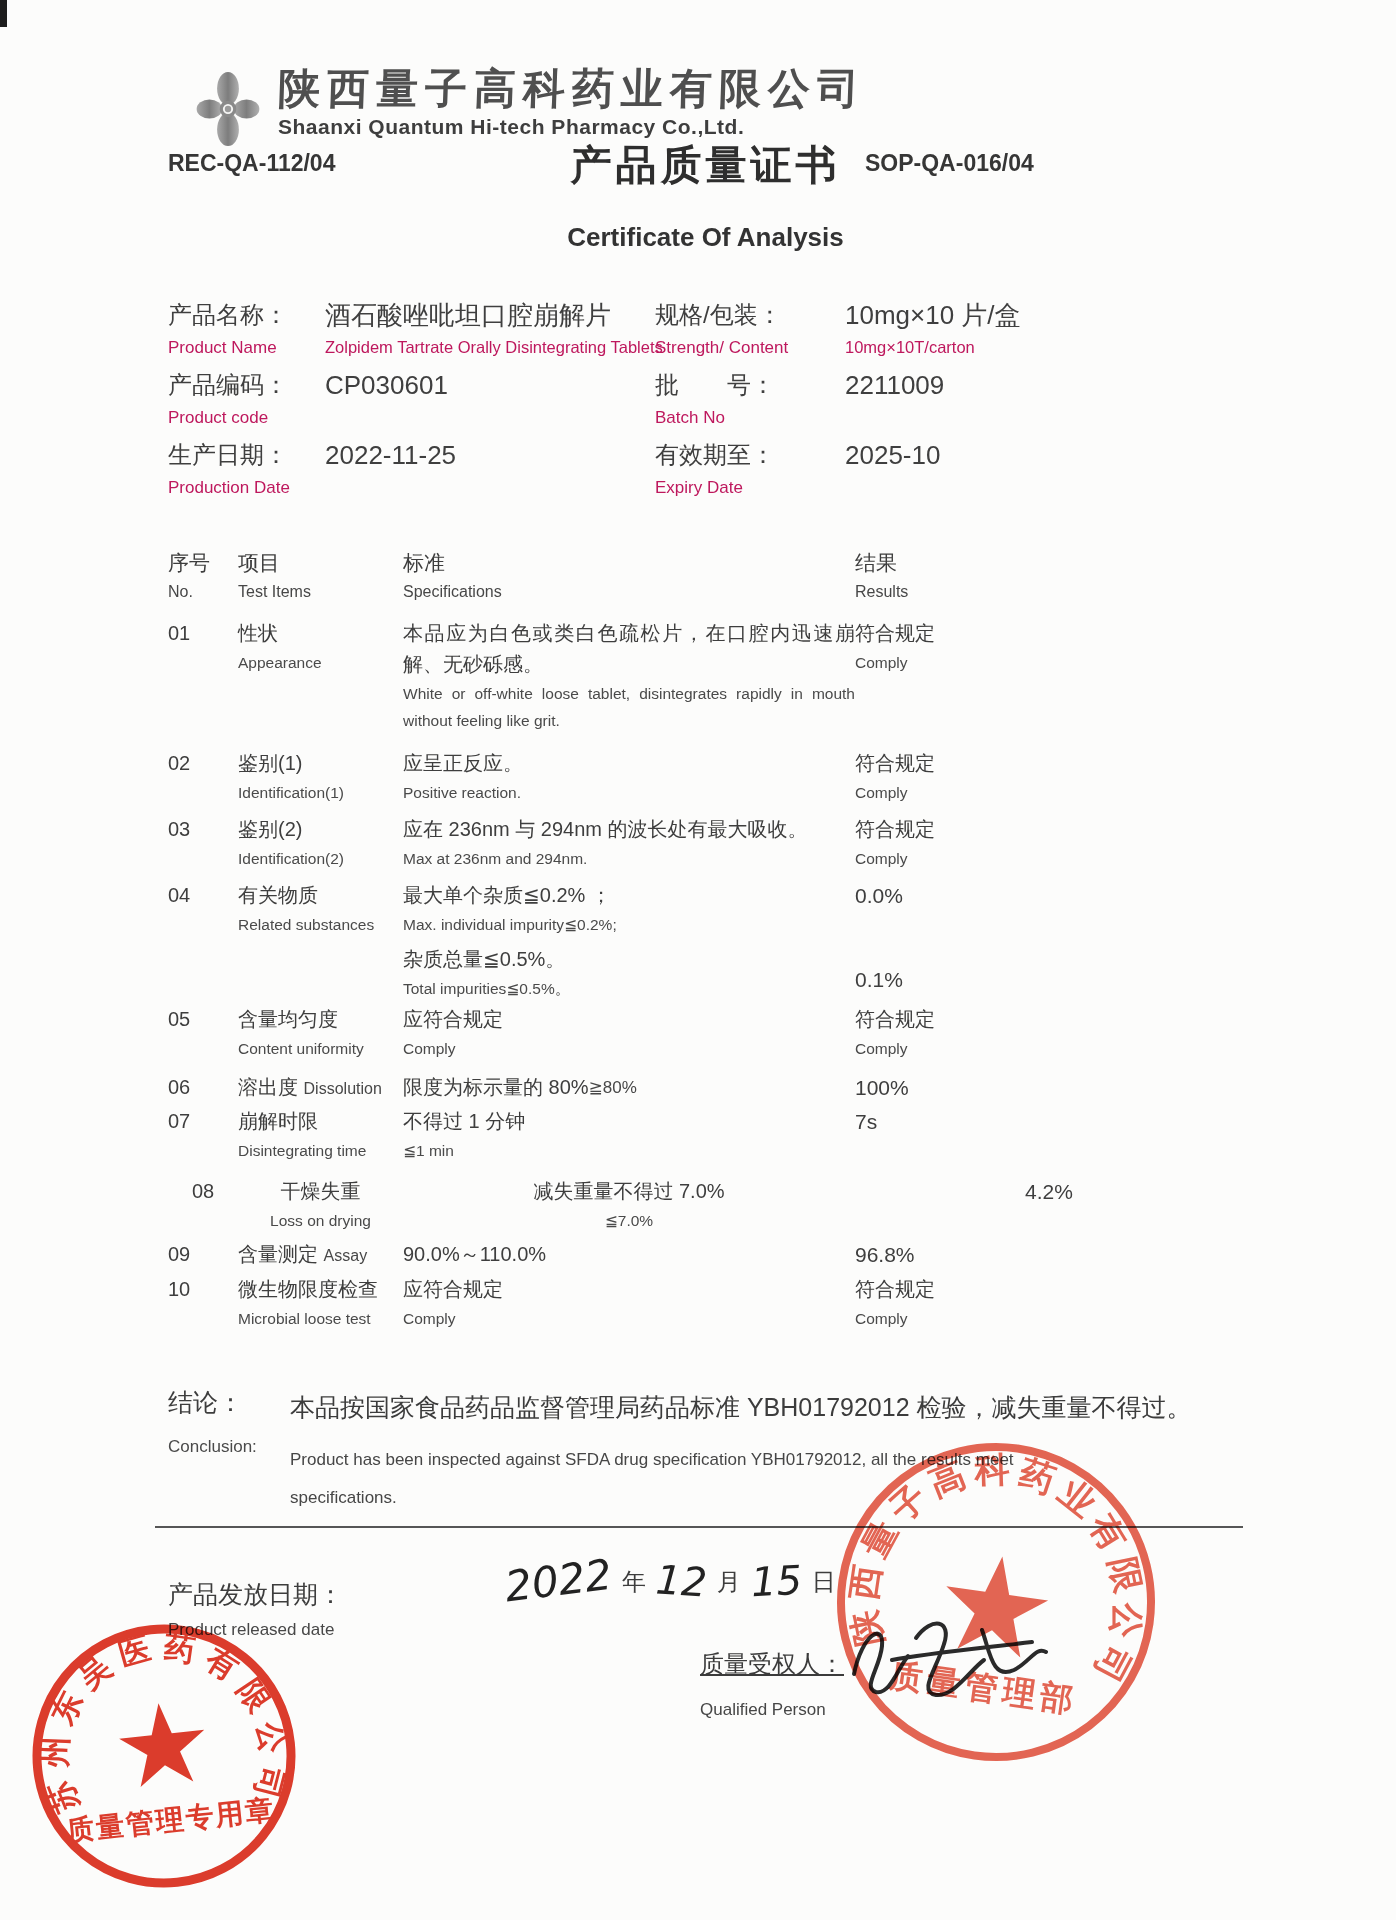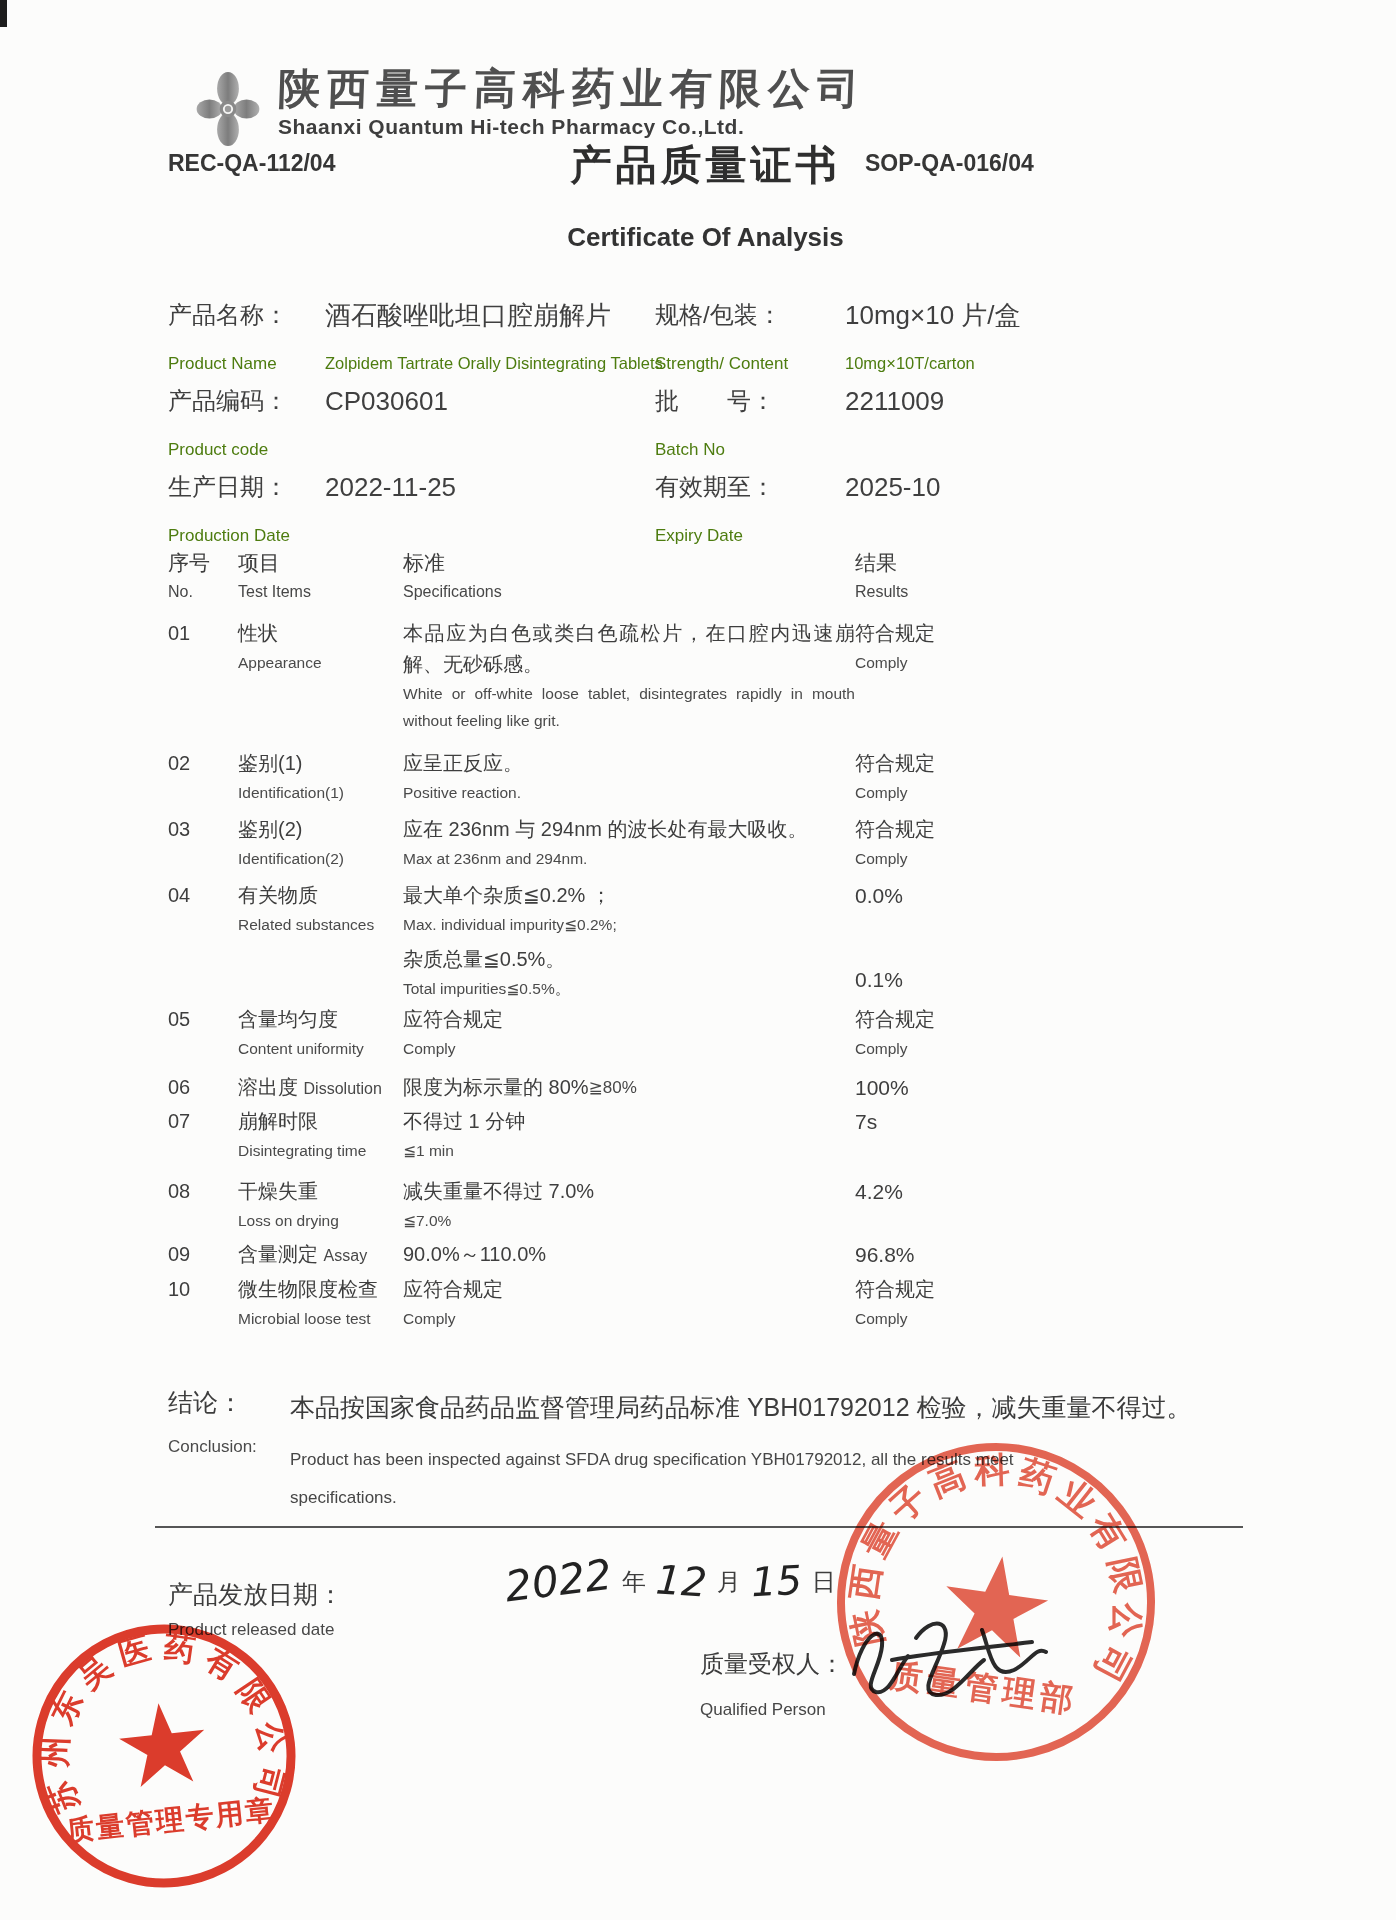--- a/index.html
+++ b/index.html
@@ -26,59 +26,59 @@
   .doc-left{position:absolute;left:0;top:12px;font-weight:bold;font-size:23px;color:#363636;}
   .doc-title{position:absolute;left:0;right:0;top:0;text-align:center;font-weight:bold;font-size:41px;color:#2e2e2e;letter-spacing:4px;}
   .doc-right{position:absolute;left:697px;top:12px;font-weight:bold;font-size:23px;color:#363636;}
   .coa{position:absolute;left:168px;top:222px;width:1075px;text-align:center;font-weight:bold;font-size:26px;color:#333;}
 
   
   .info{position:absolute;left:168px;top:298px;width:1075px;}
   .irow{display:grid;grid-template-columns:157px 330px 190px 1fr;margin-bottom:8px;}
   .info .cn{font-size:24px;line-height:34px;color:#3f3f3f;white-space:nowrap;}
   .info .val-cn{font-size:26px;}
-  .info .en{font-size:17px;line-height:25px;color:#4d7c0f;margin-top:19px;white-space:nowrap;}
+  .info .en{font-size:17px;line-height:25px;color:#be185d;margin-top:3px;white-space:nowrap;}
   .info .val-en{font-size:16.5px;}
 
   
   .table{position:absolute;left:168px;top:548px;width:1075px;}
   .tgrid{display:grid;grid-template-columns:70px 165px 452px 1fr;}
   .thead{margin-bottom:12px;}
   .thead .cn{font-size:21px;line-height:30px;color:#3d3d3d;}
   .thead .en{font-size:16px;line-height:28px;color:#474747;}
   .trow .cn{font-size:20px;line-height:31px;color:#3e3e3e;}
   .trow .en{font-size:15.5px;line-height:27px;color:#4a4a4a;}
   .trow .num{font-size:21px;}
   .just{text-align:justify;}
   .en-inline{font-size:16px;color:#474747;}
   .spec-flex{display:flex;align-items:center;text-align:right;}
   .spec-note{font-size:17px;color:#474747;}
   .res2{margin-top:53px;}
   .mb14{margin-bottom:14px;} .mb8{margin-bottom:8px;} .mb2{margin-bottom:2px;}
-  .mb10{margin-bottom:10px;} .mb12{margin-bottom:12px;} .mb5{margin-bottom:5px;} .mb3{margin-bottom:3px;}
+  .mb10{margin-bottom:10px;} .mb12{margin-bottom:12px;} .mb5{margin-bottom:5px;text-align:center;} .mb3{margin-bottom:3px;}
 
   
   .conclusion{position:absolute;left:168px;top:1386px;width:1075px;display:grid;grid-template-columns:122px 1fr;}
   .conclusion .label-cn{font-size:25px;color:#3d3d3d;}
   .conclusion .label-en{font-size:17px;color:#4a4a4a;margin-top:18px;}
   .conclusion .text-cn{font-size:25px;line-height:42px;color:#3c3c3c;max-width:945px;}
   .conclusion .text-en{font-size:17px;line-height:38px;color:#464646;margin-top:13px;}
   .divider{position:absolute;left:155px;top:1526px;width:1088px;height:2px;background:#565656;}
 
   
   .released{position:absolute;left:168px;top:1578px;}
   .released .cn{font-size:25px;color:#3d3d3d;}
   .released .en{font-size:17px;color:#474747;margin-top:9px;}
   .dateline{position:absolute;left:505px;top:1560px;display:flex;align-items:flex-end;gap:10px;}
   .hw{font-family:"DejaVu Sans",sans-serif;font-style:italic;color:#222;font-size:42px;line-height:42px;}
   .hw-year{transform:rotate(-7deg);}
   .hw-month{transform:rotate(4deg);font-size:40px;}
   .hw-day{transform:rotate(-3deg);font-size:40px;}
   .unit{font-size:24px;color:#3d3d3d;padding-bottom:4px;}
-  .qp{position:absolute;left:700px;top:1648px;font-size:24px;color:#3b3b3b;}
+  .qp{position:absolute;left:700px;top:1648px;font-size:24px;color:#3b3b3b;text-decoration:underline;}
   .qp-en{position:absolute;left:700px;top:1700px;font-size:17px;color:#464646;}
   .signature{position:absolute;left:832px;top:1596px;}
 
   
   .stamp{position:absolute;mix-blend-mode:multiply;}
   .stamp-right{left:828px;top:1434px;transform:rotate(8deg);opacity:.82;}
   .stamp-left{left:26px;top:1618px;transform:rotate(-6deg);opacity:.92;}
   .stamp text{font-family:"Liberation Sans","DejaVu Sans",sans-serif;font-weight:bold;}
 </style>
 </head>

